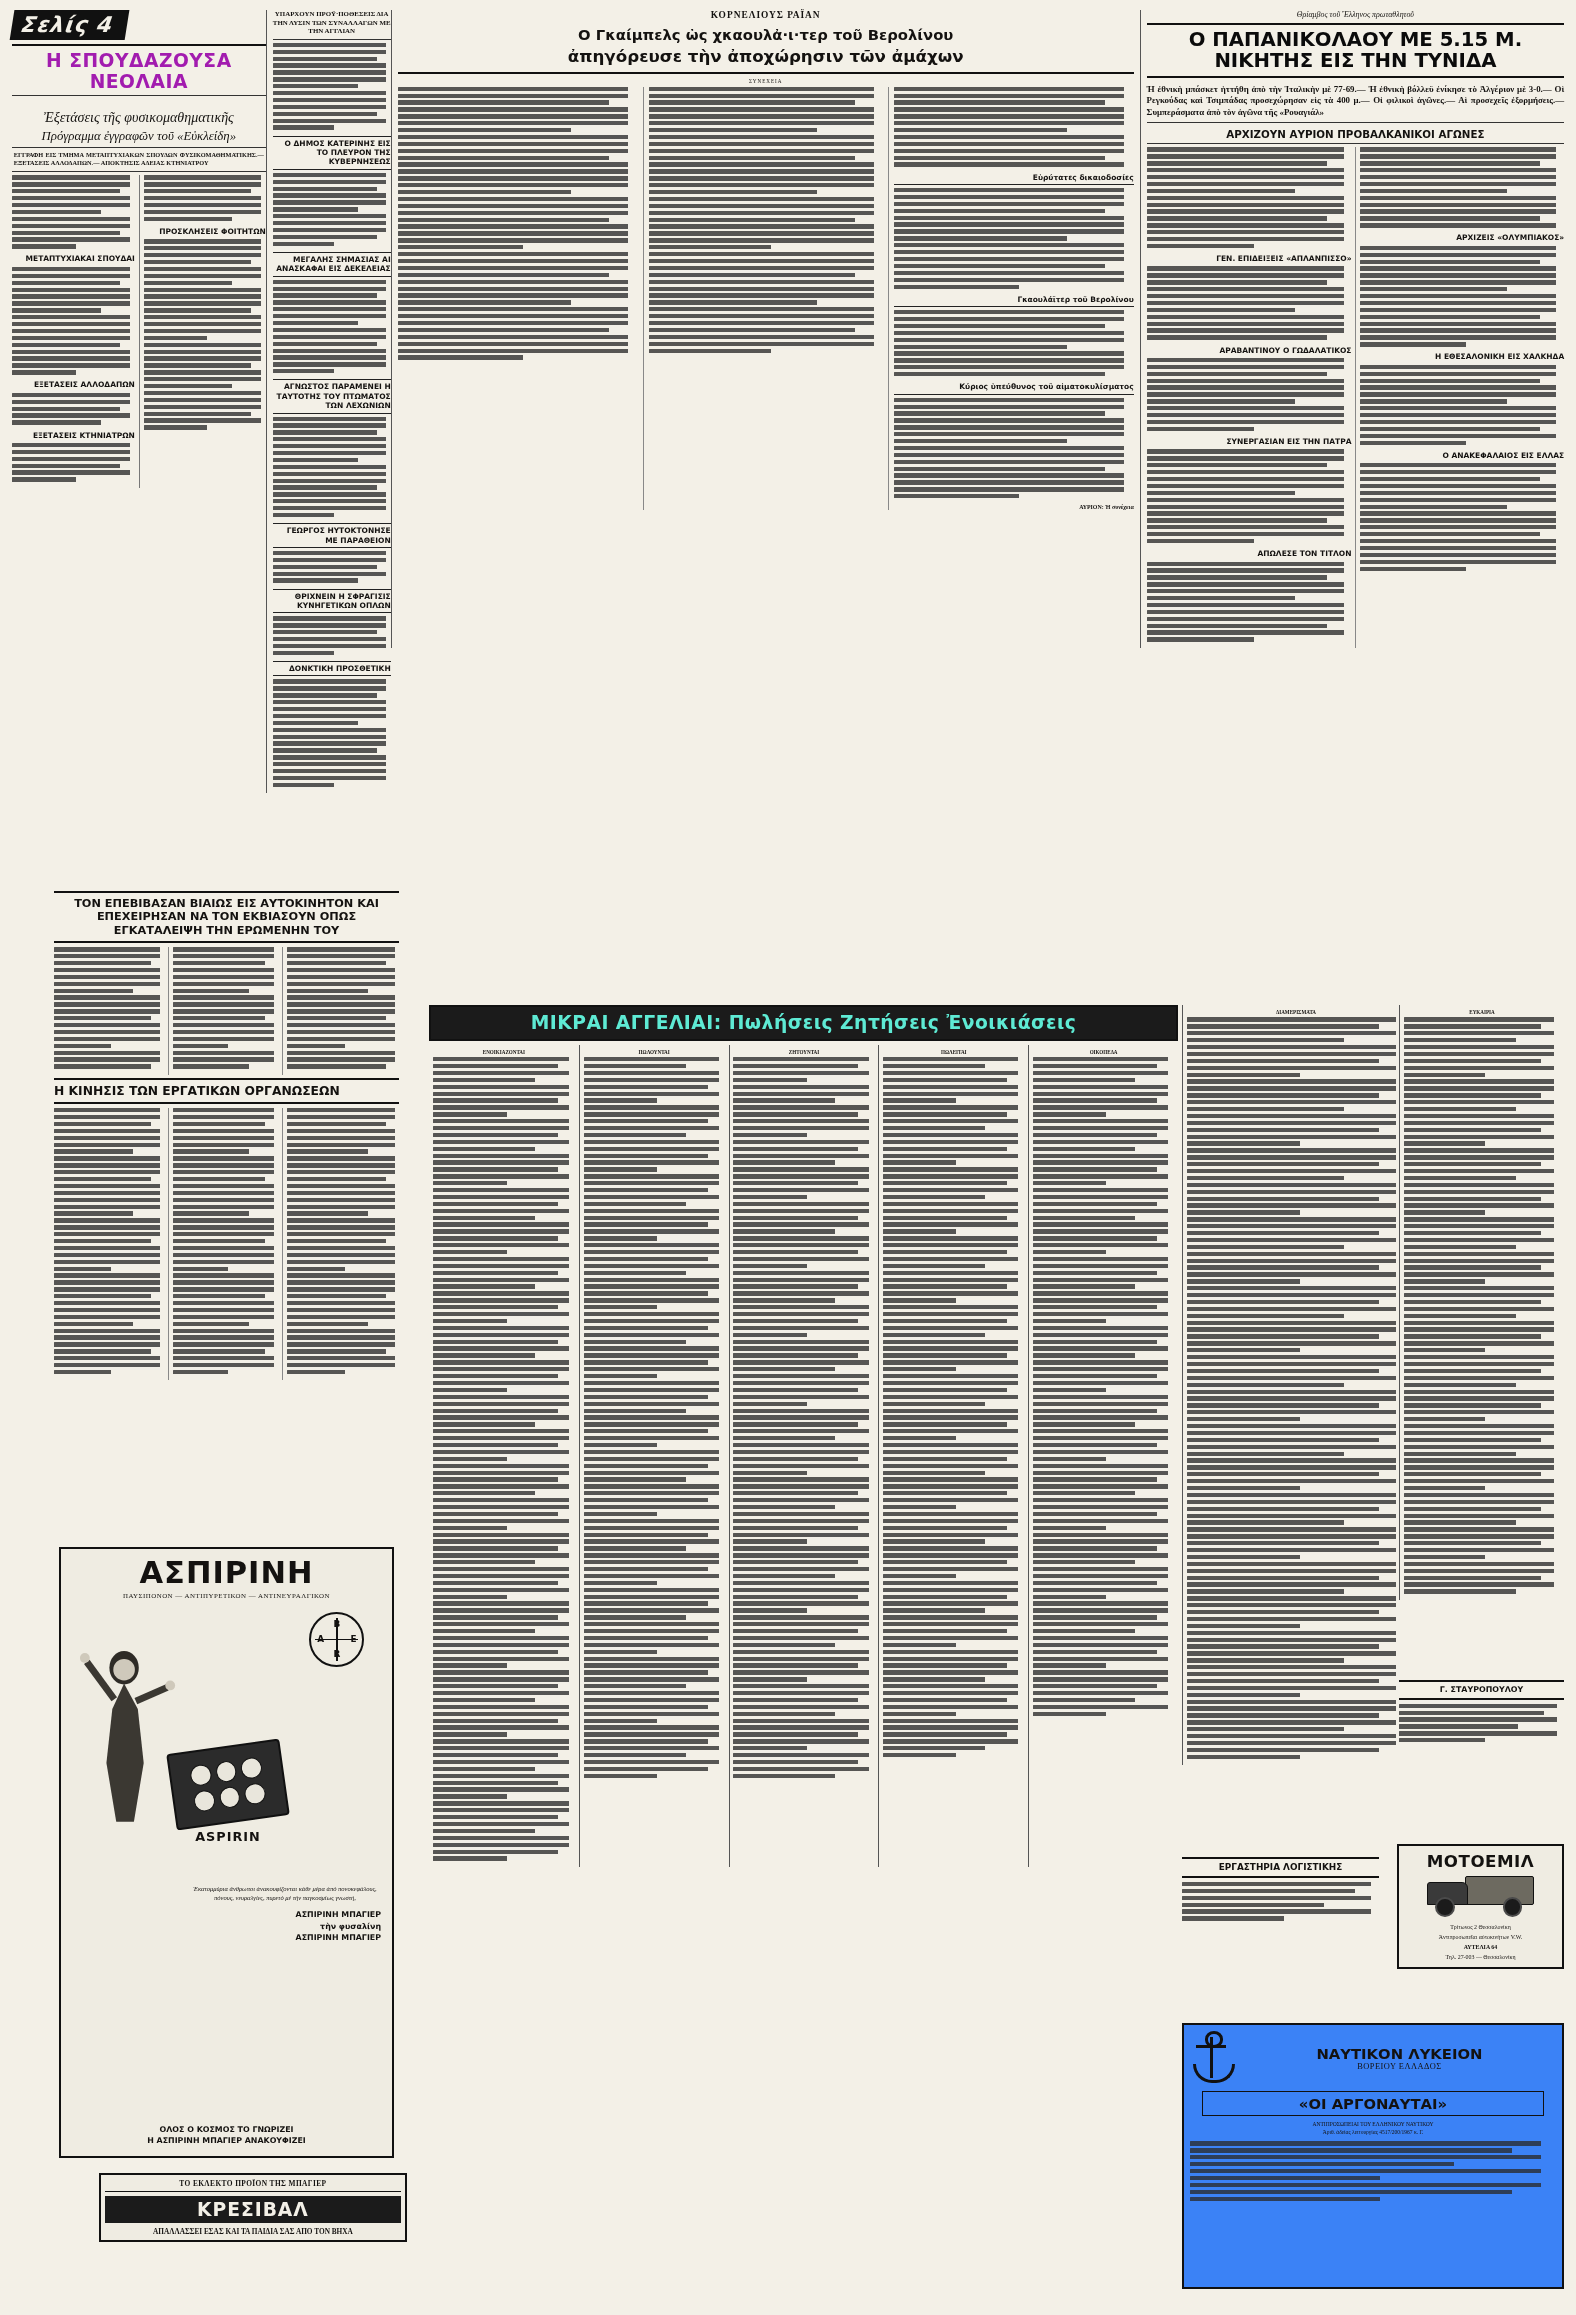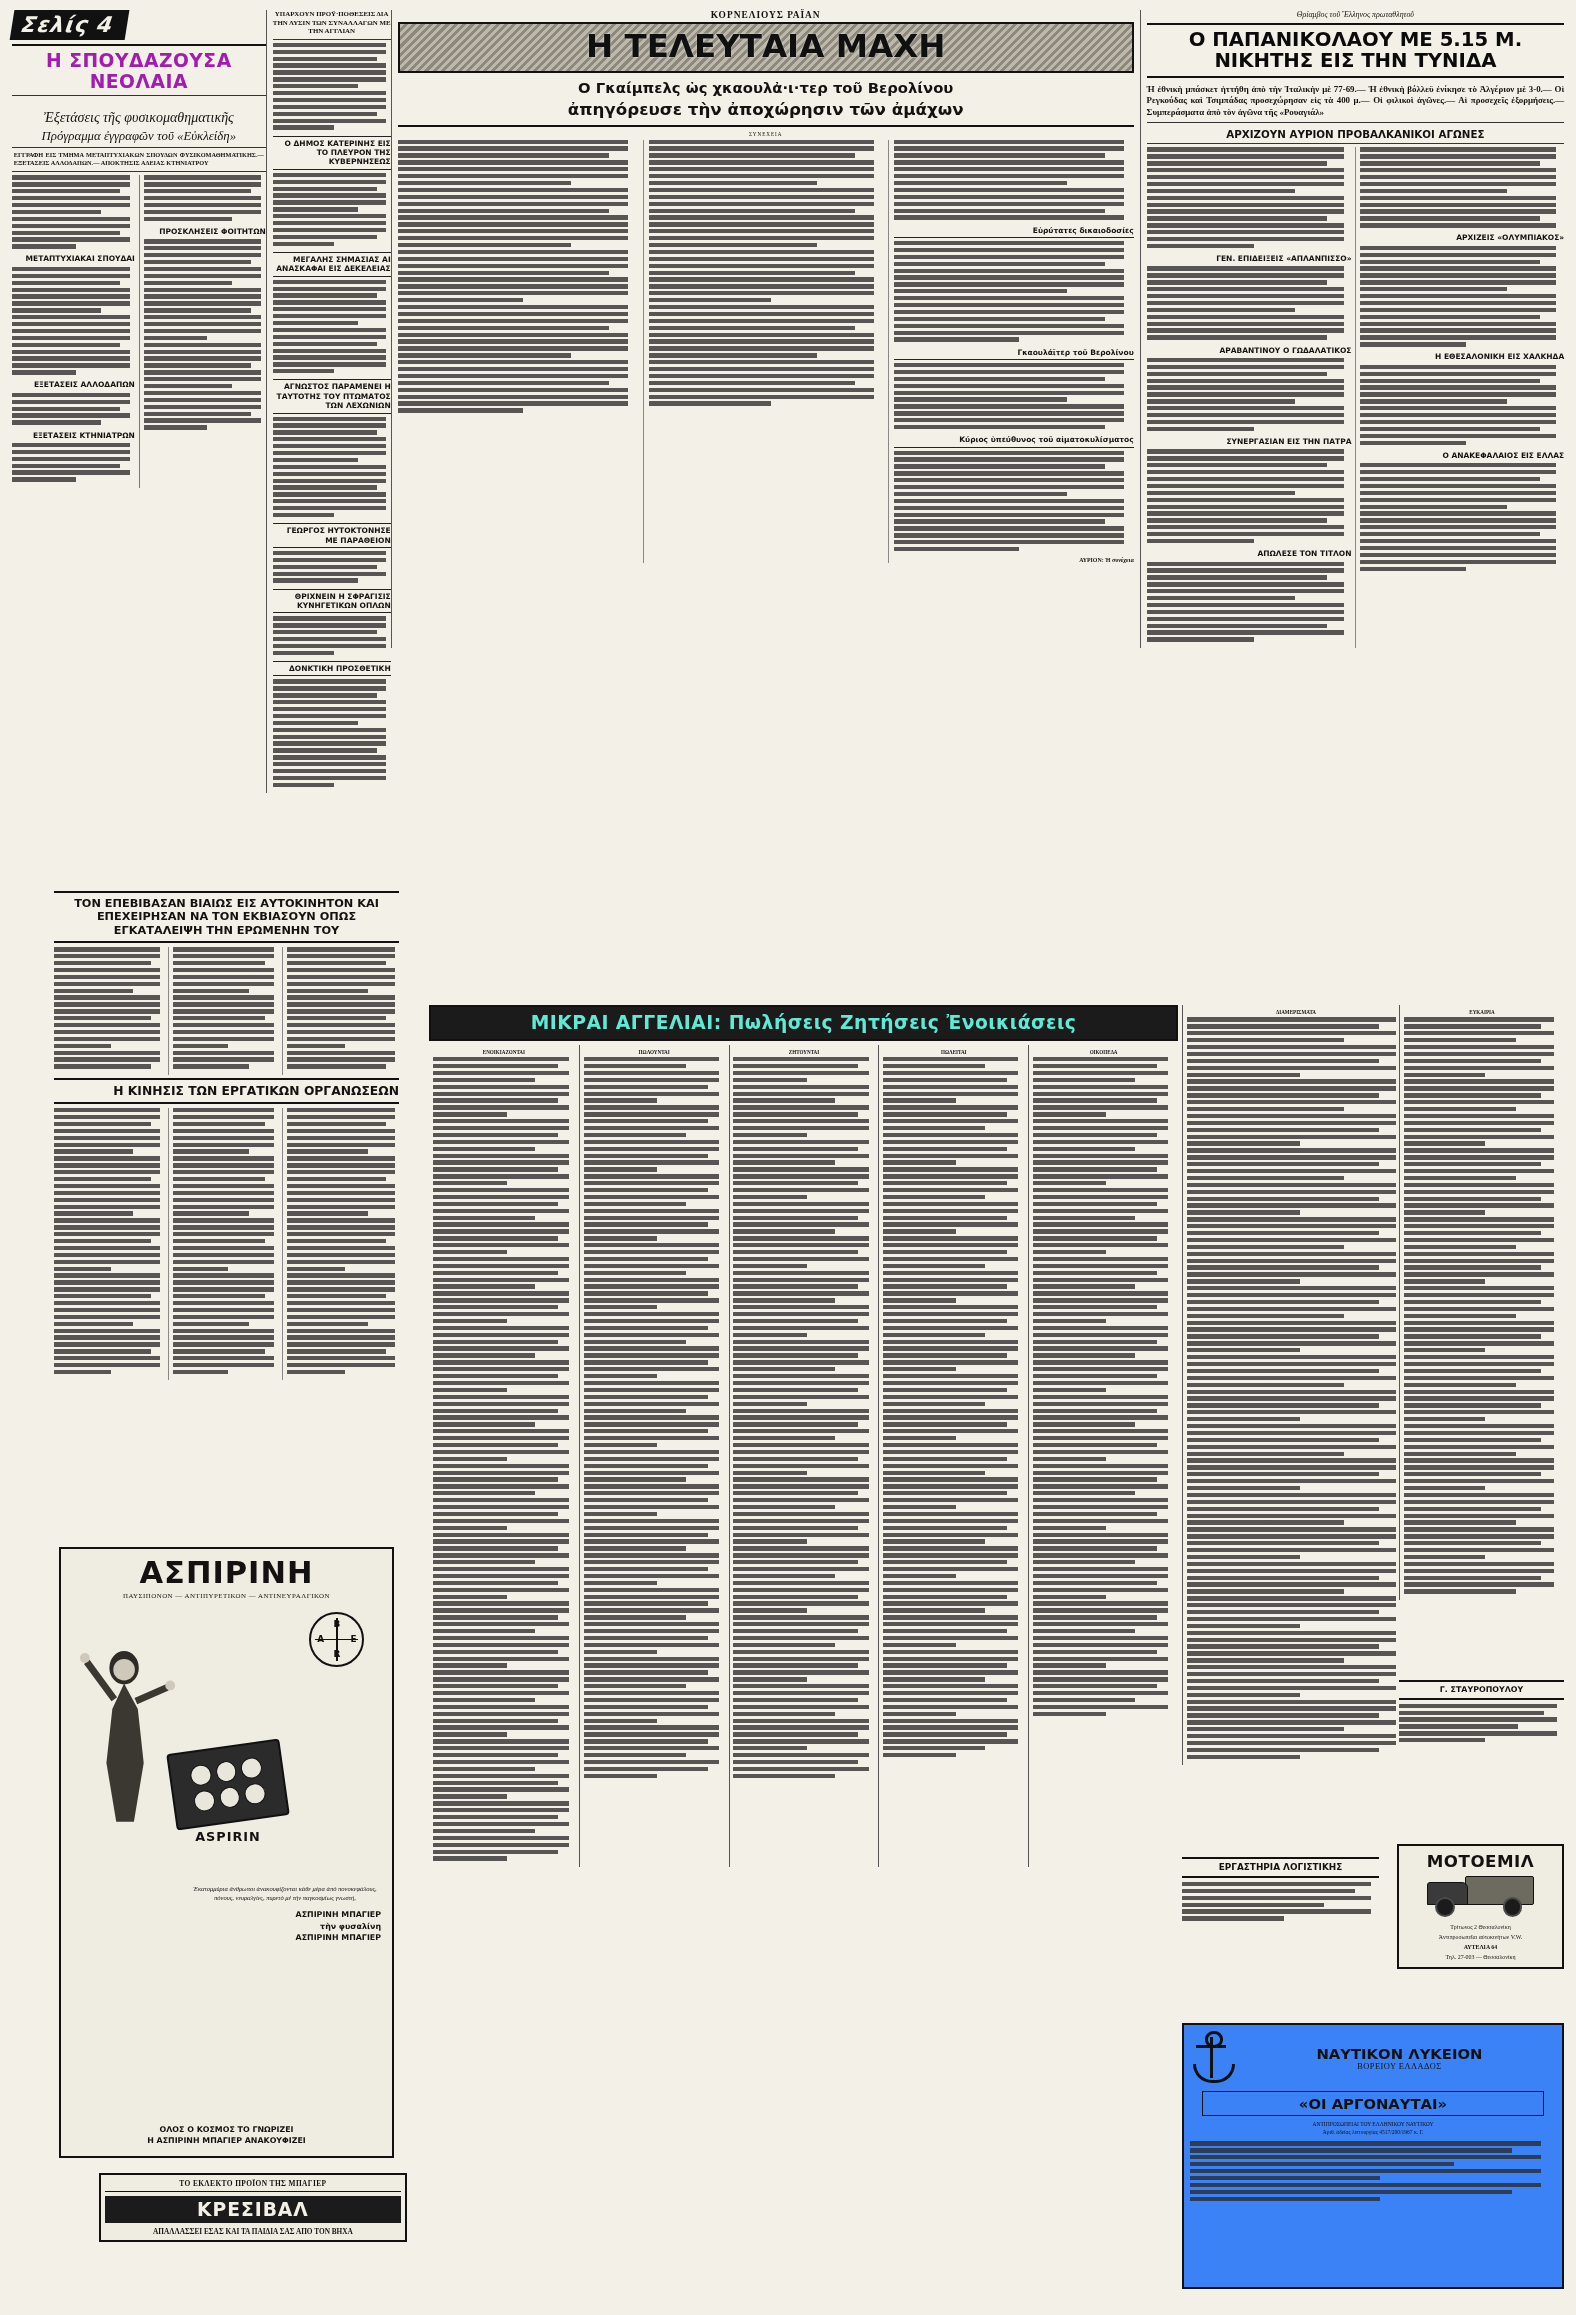--- a/index.html
+++ b/index.html
@@ -378,23 +378,20 @@
           <div class="fakeline"></div>
           <div class="fakeline"></div>
         <div class="fakeline s3"></div>
       </div>
     </div>
 
     <div style="flex:1;display:flex;">
 
       <div style="width:749px;padding:0 5.9px;box-sizing:border-box;" class="col-sep">
         <div class="kornelios">ΚΟΡΝΕΛΙΟΥΣ ΡΑΪΑΝ</div>
-        <div class="masthead-box">
-          <div class="big-headline">Η ΤΕΛΕΥΤΑΙΑ ΜΑΧΗ</div>
-        </div>
         <div class="deck">Ο Γκαίμπελς ὡς χκαουλἀ·ι·τερ τοῦ Βερολίνου</div>
         <div class="deck2">ἀπηγόρευσε τὴν ἀποχώρησιν τῶν ἀμάχων</div>
         <div class="rule" style="margin-top:5.9px;"></div>
         <div style="font-size:5.1px;text-align:center;letter-spacing:1px;margin-bottom:3px;">ΣΥΝΕΧΕΙΑ</div>
 
         <div style="display:flex;">
           <div style="width:33.33%;padding-right:4.9px;box-sizing:border-box;">
             <div class="textblock">
               <div class="fakeline"></div>
                 <div class="fakeline"></div>
@@ -780,21 +777,21 @@
           <div class="fakeline"></div>
             <div class="fakeline"></div>
             <div class="fakeline s3"></div>
           <div class="fakeline"></div>
             <div class="fakeline"></div>
             <div class="fakeline s1"></div>
         </div>
       </div>
     </div>
     <div class="rule"></div>
-    <div style="font-family:'DejaVu Sans',sans-serif;font-weight:bold;font-size:12.3px;text-align:right;">Η ΚΙΝΗΣΙΣ ΤΩΝ ΕΡΓΑΤΙΚΩΝ ΟΡΓΑΝΩΣΕΩΝ</div>
+    <div style="font-family:'DejaVu Sans',sans-serif;font-weight:bold;font-size:12.3px;text-align:left;">Η ΚΙΝΗΣΙΣ ΤΩΝ ΕΡΓΑΤΙΚΩΝ ΟΡΓΑΝΩΣΕΩΝ</div>
     <div class="rule"></div>
     <div style="display:flex;">
       <div style="width:33%;padding-right:3.9px;box-sizing:border-box;">
         <div class="textblock">
           <div class="fakeline"></div>
             <div class="fakeline"></div>
             <div class="fakeline s1"></div>
           <div class="fakeline"></div>
             <div class="fakeline"></div>
             <div class="fakeline"></div>

